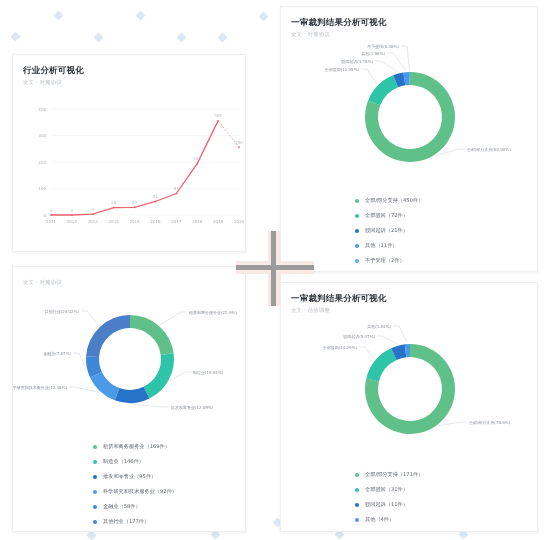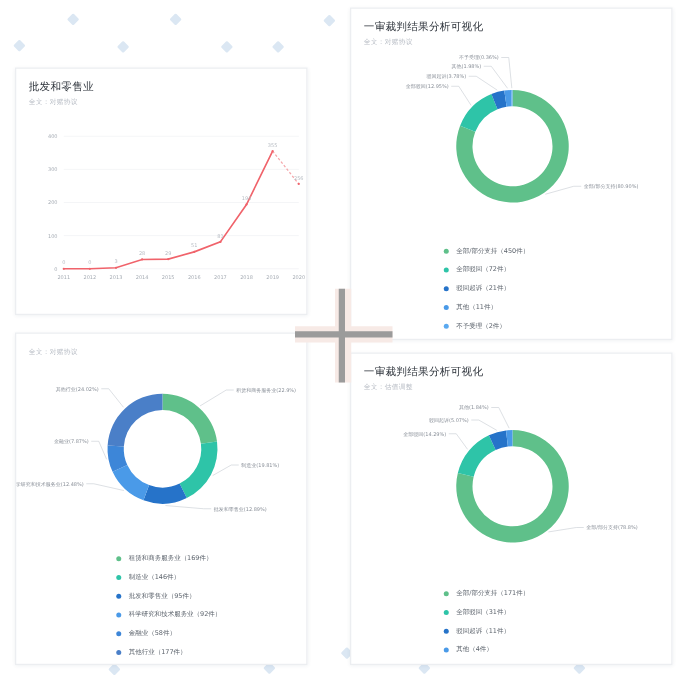--- a/index.html
+++ b/index.html
@@ -18,21 +18,21 @@
 
   
   .panel{
     position:absolute;background:#ffffff;
     border:1px solid #eceef1;
     box-shadow:0 1px 3px rgba(40,60,90,.08);
     box-sizing:border-box;overflow:hidden;
   }
   .panel-head{padding:9px 0 0 10px;}
   .panel-title{
-    font-size:8.5px;font-weight:normal;color:#2b3139;letter-spacing:.2px;
+    font-size:8.5px;font-weight:bold;color:#2b3139;letter-spacing:.2px;
     line-height:12px;
   }
   .panel-sub{
     font-size:5.4px;color:#b9bec6;line-height:9px;margin-top:2px;
     letter-spacing:.2px;
   }
 
   
   .linechart{position:relative;width:100%;height:150px;}
   .lc-svg{display:block;}
@@ -74,21 +74,21 @@
   <div class="diamond" style="left:212px;top:531px"></div>
   <div class="diamond" style="left:274px;top:519px"></div>
   <div class="diamond" style="left:336px;top:531px"></div>
   <div class="diamond" style="left:398px;top:519px"></div>
   <div class="diamond" style="left:460px;top:531px"></div>
   <div class="diamond" style="left:515px;top:519px"></div>
 </div>
 
 <div class="panel" style="left:12px;top:54px;width:234px;height:198px;">
   <div class="panel-head">
-    <div class="panel-title">批发和零售业</div>
+    <div class="panel-title">行业分析可视化</div>
     <div class="panel-sub">全文：对赌协议</div>
   </div>
 
   <div class="linechart">
     <svg class="lc-svg" width="234" height="150" viewBox="0 0 234 150">
       <g id="lc-grid">
           <line x1="38" y1="128" x2="226" y2="128" class="grid"></line>
           <line x1="38" y1="101.5" x2="226" y2="101.5" class="grid"></line>
           <line x1="38" y1="75" x2="226" y2="75" class="grid"></line>
           <line x1="38" y1="48.5" x2="226" y2="48.5" class="grid"></line>

